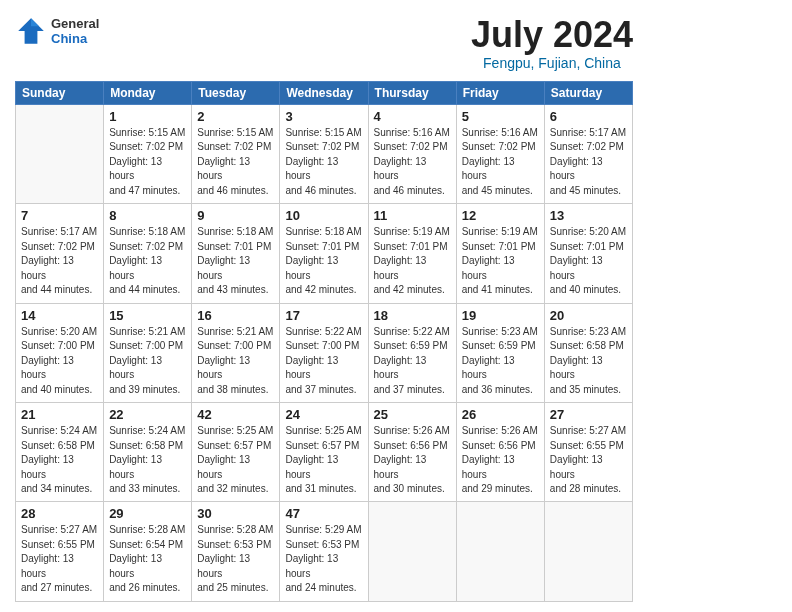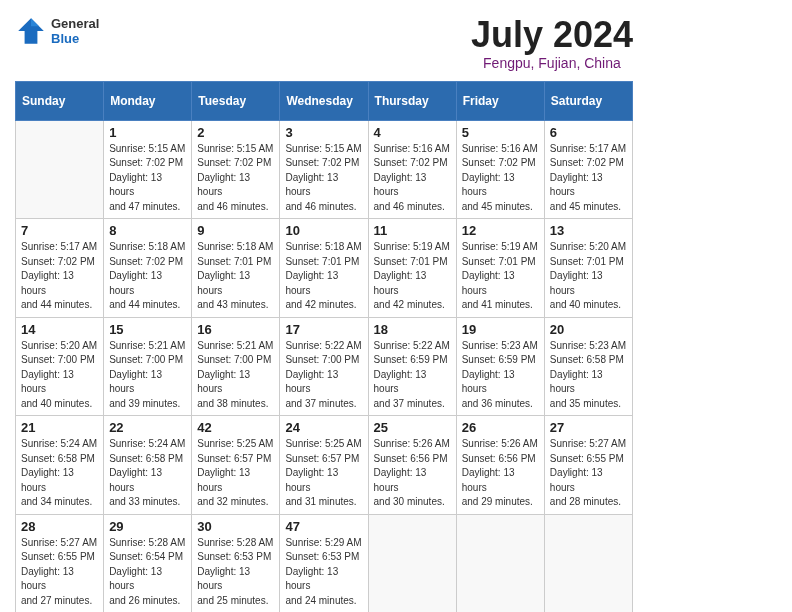--- a/index.html
+++ b/index.html
@@ -44,33 +44,33 @@
       text-align: center;
     }
     .title-month {
       font-size: 36px;
       font-weight: bold;
       color: #222;
       line-height: 1.1;
     }
     .title-location {
       font-size: 14px;
-      color: #701a75;
+      color: #0369a1;
     }
     .calendar {
       flex: 1;
       border-collapse: collapse;
       width: 100%;
       table-layout: fixed;
     }
     .calendar th {
       background-color: #2c6baf;
       color: #fff;
       text-align: left;
-      padding: 12px 6px;
+      padding: 4px 6px;
       font-size: 12px;
       border: 1px solid #4a80c0;
     }
     .calendar td {
       border: 1px solid #ccc;
       vertical-align: top;
       padding: 4px 5px;
       font-size: 10px;
       color: #333;
       height: 88px;
@@ -97,21 +97,21 @@
 
 <div class="page">
   <div class="header">
     <div class="logo">
       <svg class="logo-icon" viewBox="0 0 40 40">
         <polygon points="20,4 36,20 28,20 28,36 12,36 12,20 4,20" fill="#1a6bbf"></polygon>
         <polygon points="20,4 30,14 20,14" fill="#2a85d8"></polygon>
       </svg>
       <div class="logo-text">
         <span class="logo-general">General</span>
-        <span class="logo-blue">Blue</span>
+        <span class="logo-blue">China</span>
       </div>
     </div>
     <div class="title-block">
       <div class="title-month">July 2024</div>
       <div class="title-location">Fengpu, Fujian, China</div>
     </div>
   </div>
 
   <table class="calendar">
     <thead>

